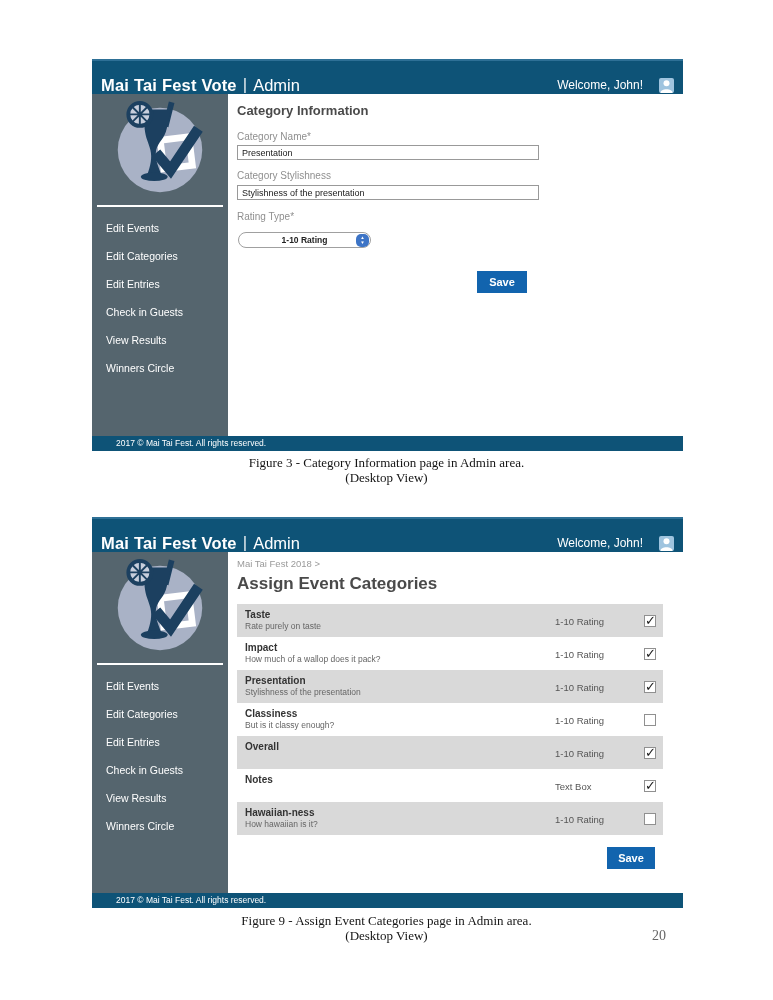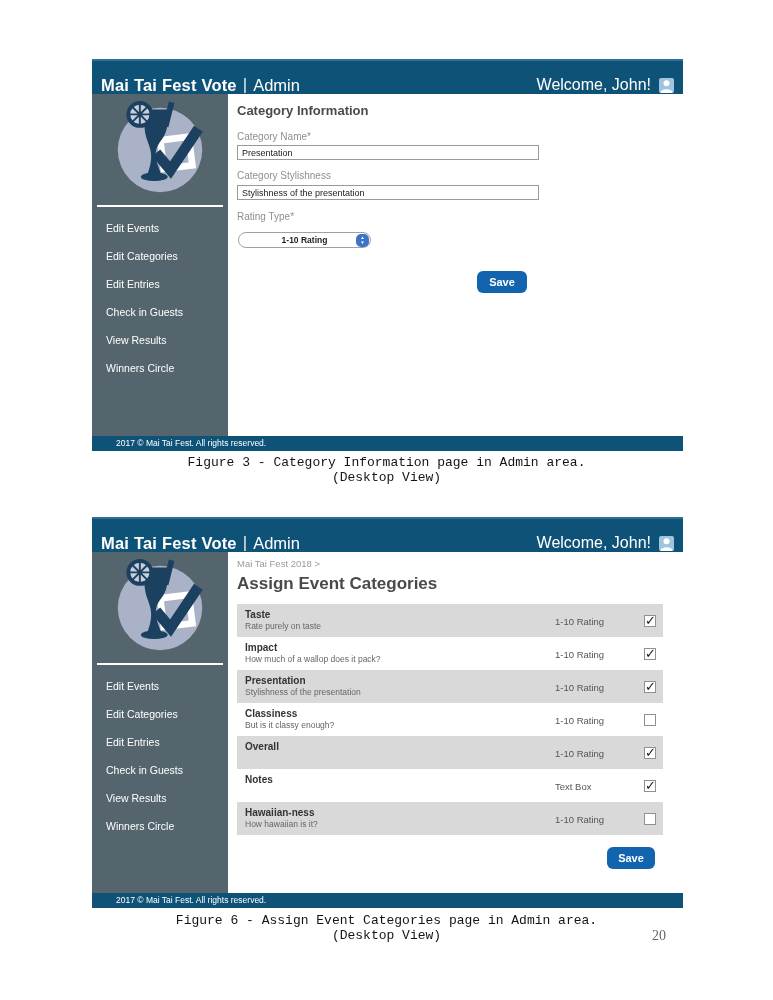--- a/index.html
+++ b/index.html
@@ -11,21 +11,21 @@
   .mockup { position:absolute; left:92px; width:591px; background:#fff; }
   #m1 { top:59px;  height:392px; }
   #m2 { top:517px; height:391px; }
 
   .mhead { position:absolute; top:0; left:0; right:0; height:50px; background:#0E5377;
            border-top:2px solid #2E7096; display:flex; align-items:center;
            padding:0 9px; color:#fff; }
   .brand   { font-size:16.5px; font-weight:700; letter-spacing:.2px; }
   .divider { font-size:17px; font-weight:300; margin:0 6px; opacity:.9; }
   .section { font-size:16.5px; font-weight:400; }
-  .welcome { margin-left:auto; display:flex; align-items:center; gap:8px; font-size:16px; }
+  .welcome { margin-left:auto; display:flex; align-items:flex-start; gap:16px; font-size:12px; }
   .badge   { width:15px; height:15px; border-radius:2px; background:#9FC4DF;
              overflow:hidden; display:block; }
 
   .mbody  { position:absolute; top:35px; bottom:15px; left:0; right:0; display:flex; }
   .sidebar{ width:136px; background:#55656E; flex:none; display:flex;
             flex-direction:column; align-items:center; }
   .logo   { width:96px; height:96px; margin-top:6px; flex:none; }
   .sep    { width:126px; height:0; border-top:2px solid #fff; margin-top:9px; }
   .menu   { list-style:none; align-self:stretch; padding:15px 0 0 14px; }
   .menu li{ color:#fff; font-size:10.5px; height:11px; margin-bottom:17px; cursor:default; }
@@ -44,21 +44,21 @@
             border:1px solid #a0a0a0; border-radius:8px; background:#fff;
             display:flex; align-items:center; justify-content:center; }
   .select-value { font-size:8.5px; color:#222; font-weight:600; }
   .stepper { position:absolute; right:1px; top:1px; width:13px; height:13px;
              background:#3D74C6; border-radius:5px; display:flex; flex-direction:column;
              align-items:center; justify-content:center; color:#fff; }
   .stepper span { font-size:4.5px; line-height:4.5px; display:block; }
 
   .save { position:absolute; background:#1264AE; color:#fff; font-weight:700; font-size:11px;
           border:none; display:flex; align-items:center; justify-content:center;
-          font-family:inherit; cursor:pointer; border-radius:6px; }
+          font-family:inherit; cursor:pointer; border-radius:0; }
   #f3-save { left:249px; top:177px; width:50px; height:22px; }
   #f4-save { left:379px; top:295px; width:48px; height:22px; }
 
   
   .breadcrumb { position:absolute; left:9px; top:6px;  font-size:9.5px; color:#9a9a9a; }
   .ae-title   { position:absolute; left:9px; top:22px; font-size:17px; font-weight:700; color:#4a4a4a; }
   .rows { position:absolute; left:9px; top:52px; width:426px; }
   .row  { position:relative; height:33px; padding:5px 8px; background:#fff; }
   .row:nth-child(odd) { background:#D9D9D9; }
   .row-title { font-size:10px; font-weight:700; color:#333; line-height:11px; }
@@ -68,21 +68,21 @@
   .checkbox  { position:absolute; left:407px; top:50%; transform:translateY(-50%);
                width:12px; height:12px; border:1px solid #909090; background:#fff;
                font-size:13px; line-height:9px; text-align:center; color:#1a1a1a;
                overflow:visible; cursor:pointer; }
 
   .mfoot { position:absolute; bottom:0; left:0; right:0; height:15px; background:#0E5377;
            color:#fff; font-size:8.5px; line-height:15px; padding-left:24px; }
 
   
   .caption { position:absolute; left:0; width:773px; text-align:center;
-             font-family:Liberation Mono, monospace; font-size:13px; color:#141414;
+             font-family:Liberation Serif, serif; font-size:13px; color:#141414;
              line-height:15px; }
   #cap3 { top:455px; }
   #cap4 { top:913px; }
   .pagenum { position:absolute; left:652px; top:928px;
              font-family:"Liberation Serif", serif; font-size:14px; color:#666; }
 </style>
 </head>
 <body>
 
 <div id="page">
@@ -235,18 +235,18 @@
           </div>
         </div>
         <button class="save" id="f4-save">Save</button>
       </div>
     </div>
 
     <div class="mfoot">2017 © Mai Tai Fest. All rights reserved.</div>
   </div>
 
   <div class="caption" id="cap4">
-    <div>Figure 6 - Assign Event Categories page in Admin area.</div>
+    <div>Figure 9 - Assign Event Categories page in Admin area.</div>
     <div>(Desktop View)</div>
   </div>
 
   <div class="pagenum">20</div>
 </div>
 
 </body></html>

